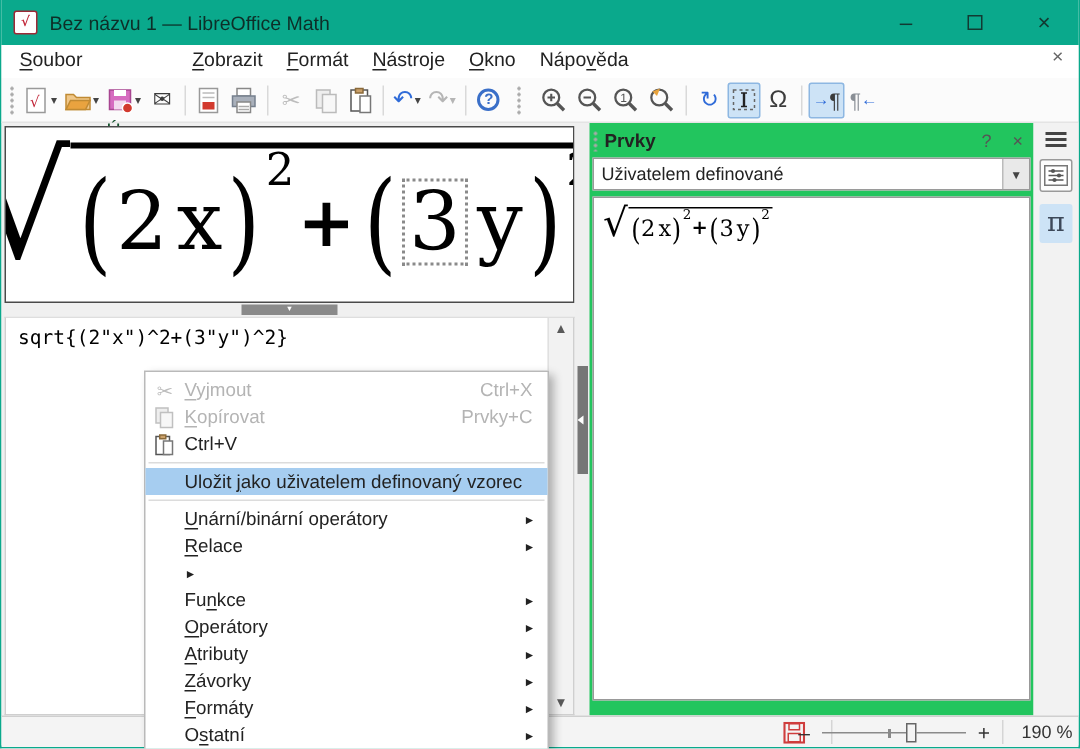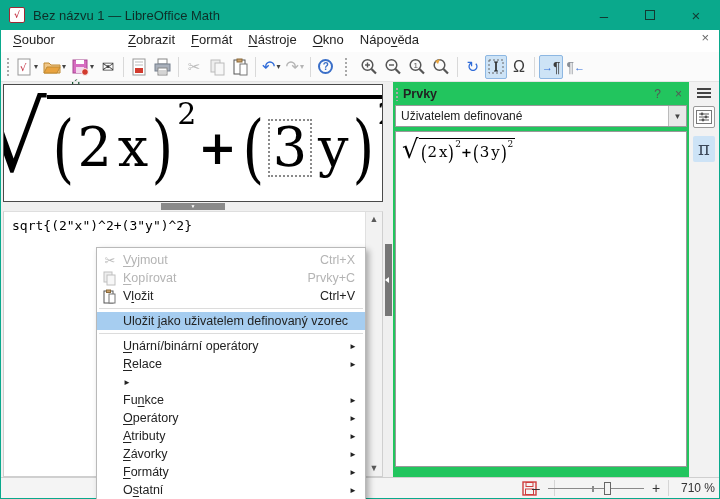--- a/index.html
+++ b/index.html
@@ -400,21 +400,21 @@
     <span class="sb-sep"></span>
     <div class="zoom-area">
       <span class="zoom-minus">–</span>
       <span class="zoom-track">
         <span class="line"></span>
           <span class="tick"></span>
           <span class="thumb"></span>
       </span>
       <span class="zoom-plus">+</span>
       <span class="sb-sep2"></span>
-      <span class="zoom-value">710 %</span>
+      <span class="zoom-value">190 %</span>
     </div>
   </div>
 
   <div class="context-menu">
     <div class="cm-row disabled">
       <span class="cm-icon">
           <span class="scissors-gray">✂</span>
         </span>
       <span class="cm-label"><u>V</u>yjmout</span>
       <span class="cm-shortcut">Ctrl+X</span>
@@ -430,21 +430,20 @@
       <span class="cm-shortcut">Prvky+C</span>
     </div>
     <div class="cm-row">
       <span class="cm-icon">
           <svg width="14" height="15">
             <rect x="1" y="2" width="9" height="12" fill="#fff" stroke="#555"></rect>
             <rect x="3.5" y="1" width="4" height="2.5" fill="#caa06a" stroke="#8a6a3a"></rect>
             <rect x="6" y="5" width="6" height="9" fill="#fff" stroke="#777"></rect>
           </svg>
         </span>
-      <span class="cm-label">V<u>l</u>ožit</span>
       <span class="cm-shortcut">Ctrl+V</span>
     </div>
     <div class="cm-sep"></div>
     <div class="cm-row highlight">
       <span class="cm-icon"></span>
       <span class="cm-label">Uložit <u>j</u>ako uživatelem definovaný vzorec</span>
     </div>
     <div class="cm-sep"></div>
     <div class="cm-row">
       <span class="cm-icon"></span>

